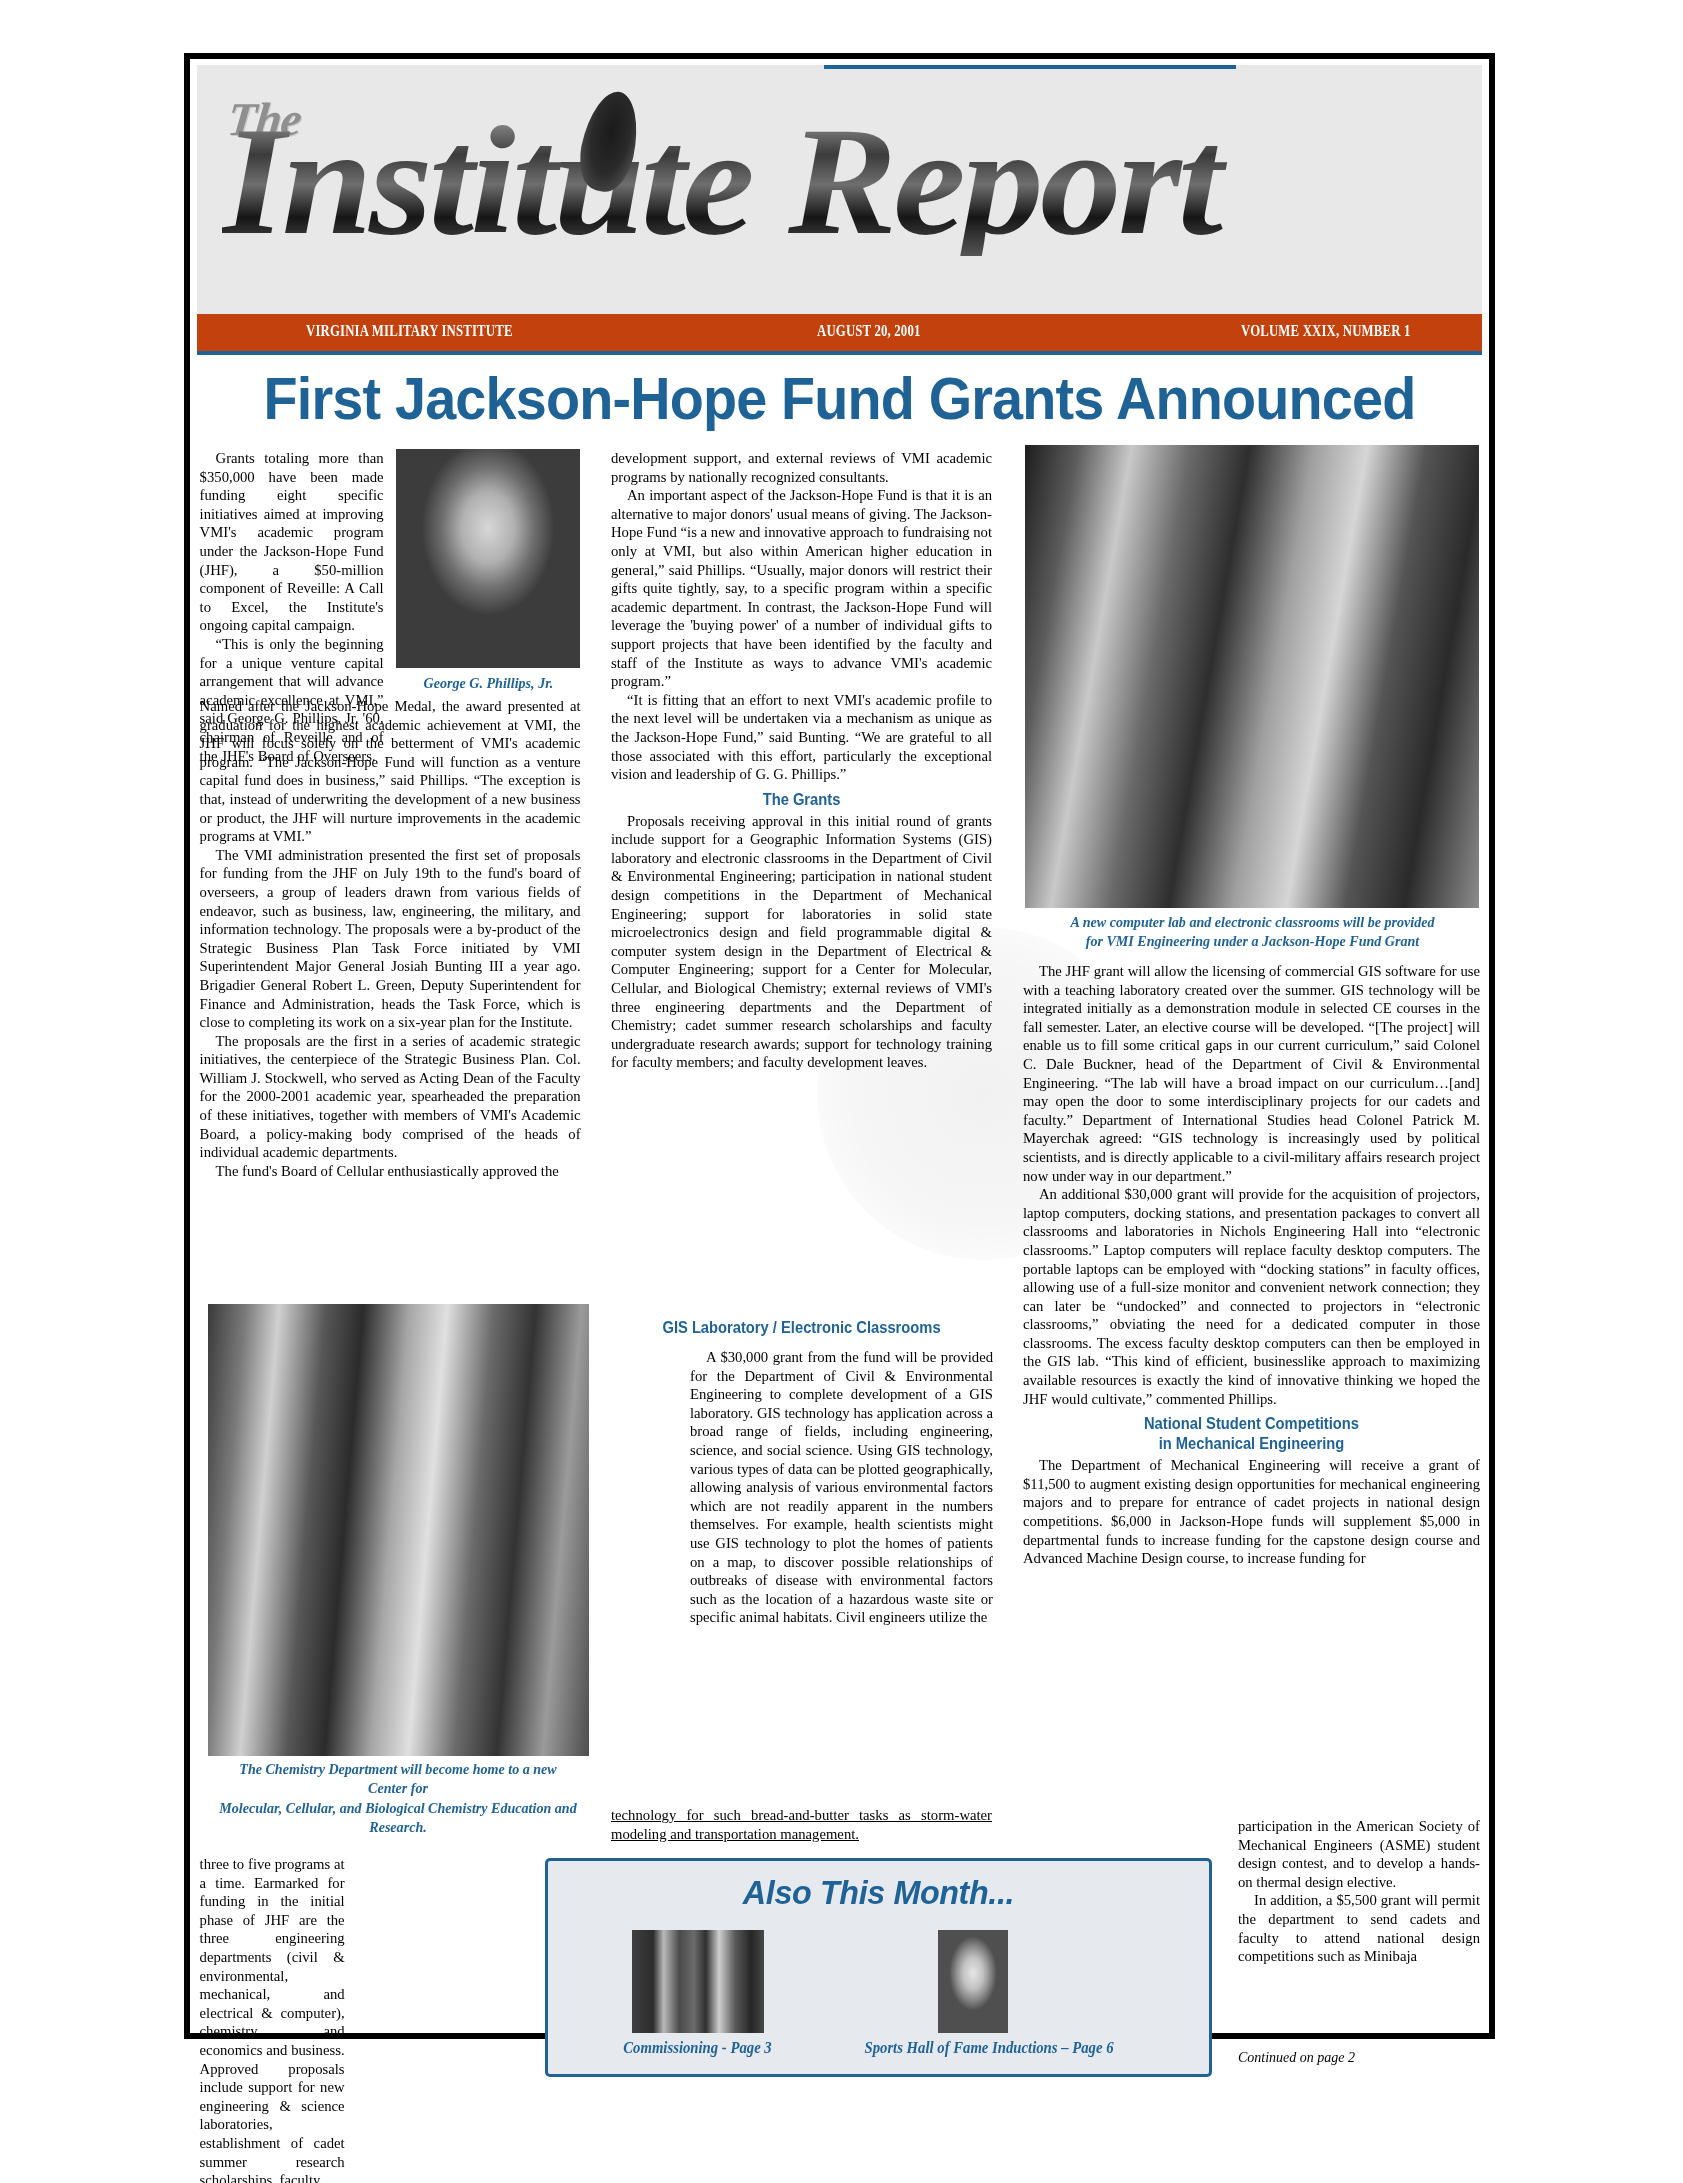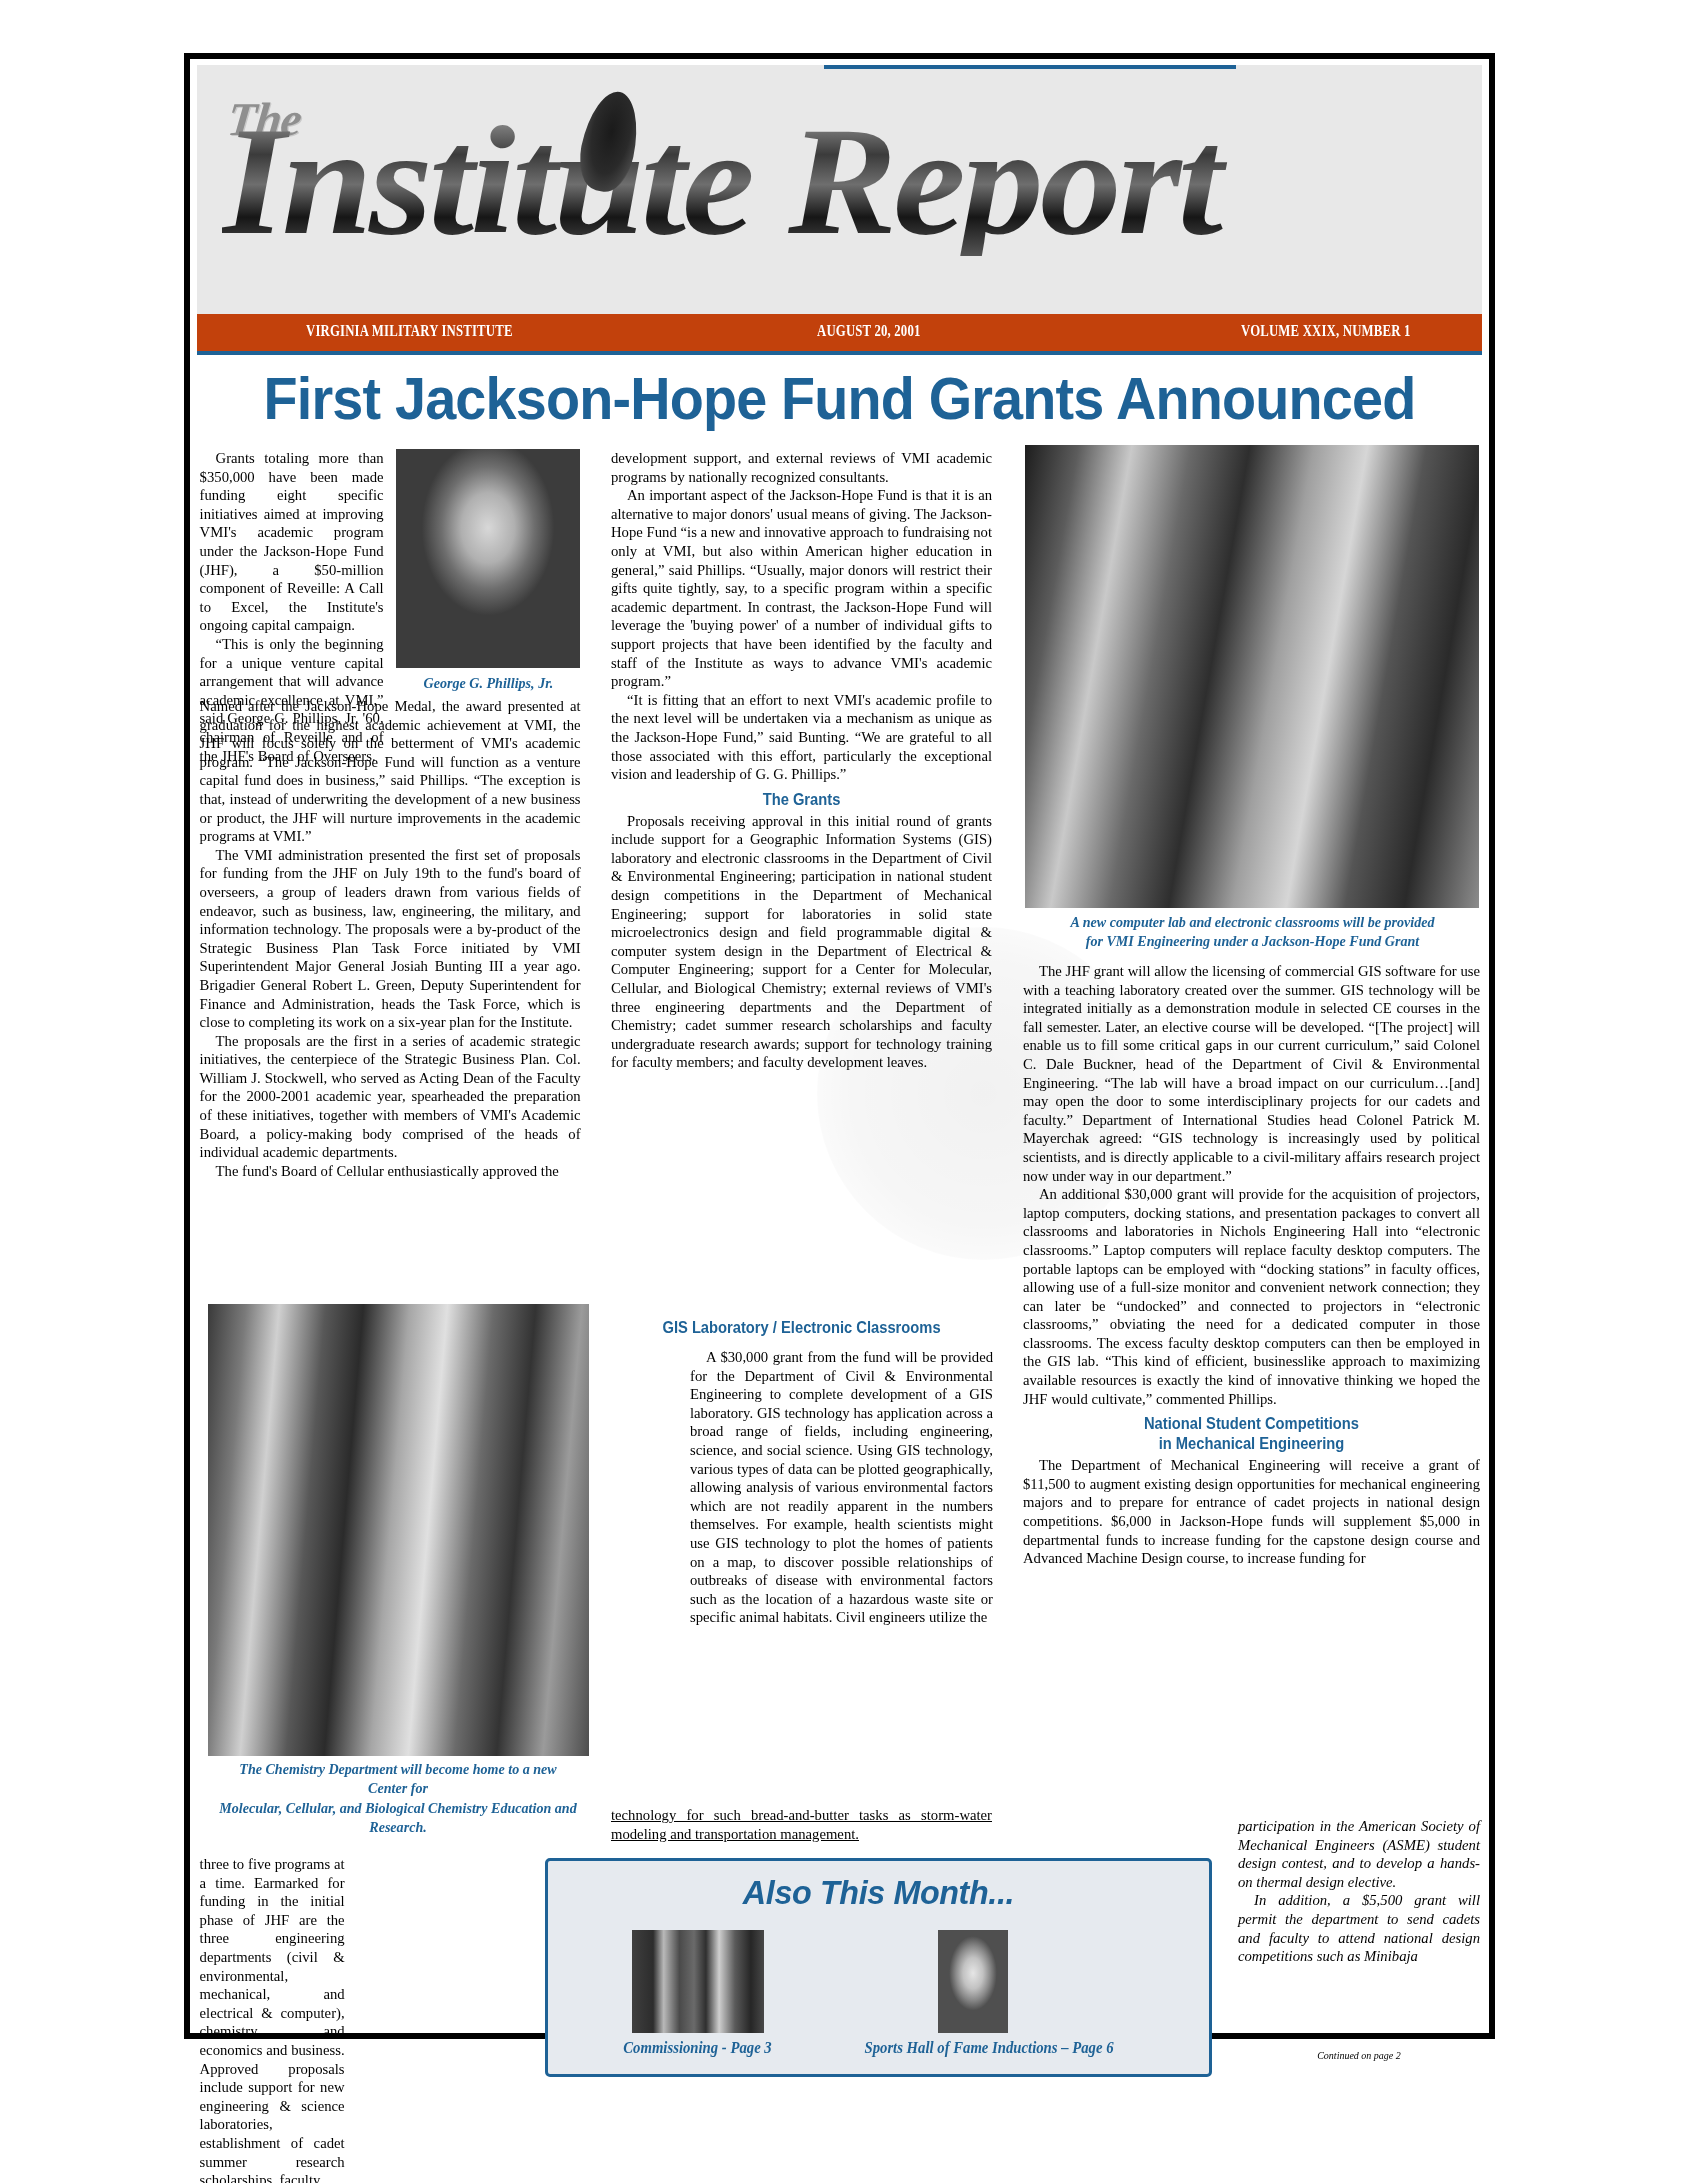--- a/index.html
+++ b/index.html
@@ -287,38 +287,38 @@
     <div class="body-col" style="left:833px;top:903px;width:457px;">
       <p>The JHF grant will allow the licensing of commercial GIS software for use with a teaching laboratory created over the summer.  GIS technology will be integrated initially as a demonstration module in selected CE courses in the fall semester.  Later, an elective course will be developed.  “[The project] will enable us to fill some critical gaps in our current curriculum,” said Colonel C. Dale Buckner, head of the Department of Civil &amp; Environmental Engineering.  “The lab will have a broad impact on our curriculum…[and] may open the door to some interdisciplinary projects for our cadets and faculty.”  Department of International Studies head Colonel Patrick M. Mayerchak agreed: “GIS technology is increasingly used by political scientists, and is directly applicable to a civil-military affairs research project now under way in our department.”</p>
       <p>An additional $30,000 grant will provide for the acquisition of projectors, laptop computers, docking stations, and presentation packages to convert all classrooms and laboratories in Nichols Engineering Hall into “electronic classrooms.”  Laptop computers will replace faculty desktop computers. The portable laptops can be employed with “docking stations” in faculty offices, allowing use of a full-size monitor and convenient network connection; they can later be “undocked” and connected to projectors in “electronic classrooms,” obviating the need for a dedicated computer in those classrooms.  The excess faculty desktop computers can then be employed in the GIS lab.  “This kind of efficient, businesslike approach to maximizing available resources is exactly the kind of innovative thinking we hoped the JHF would cultivate,” commented Phillips.</p>
       <p class="subhead">
         <span>National Student Competitions</span><br>
         <span>in Mechanical Engineering</span>
       </p>
       <p>The Department of Mechanical Engineering will receive a grant of $11,500 to augment existing design opportunities for mechanical engineering majors and to prepare for entrance of cadet projects in national design competitions.  $6,000 in Jackson-Hope funds will supplement $5,000 in departmental funds to increase funding for the capstone design course and Advanced Machine Design course, to increase funding for</p>
     </div>
 
-    <div class="body-col" style="left:1048px;top:1758px;width:242px;font-style:italic;">
+    <div class="body-col" style="left:1048px;top:1758px;width:242px;">
       <p class="noindent">participation in the American Society of Mechanical Engineers (ASME) student design contest, and to develop a hands-on thermal design elective.</p>
       <p>In addition, a $5,500 grant will permit the department to send cadets and faculty to attend national design competitions such as Minibaja</p>
     </div>
 
     <div id="also-box">
       <div id="also-title">Also This Month...</div>
 
       <div class="photo" style="left:84px;top:69px;width:132px;height:103px;">
         <div class="ph-commission"></div>
       </div>
       <div class="also-caption" style="left:40px;top:178px;width:219px;">Commissioning - Page 3</div>
 
       <div class="photo" style="left:390px;top:69px;width:70px;height:103px;">
         <div class="ph-headshot"></div>
       </div>
       <div class="also-caption" style="left:307px;top:178px;width:237px;">Sports Hall of Fame Inductions – Page 6</div>
     </div>
 
     <div style="position:absolute;left:1048px;top:1991px;width:242px;
                 font-family:'Liberation Serif',serif;font-style:italic;
-                font-size:10px;color:#000;text-align:center;">Continued on page 2</div>
+                font-size:14px;color:#000;text-align:left;">Continued on page 2</div>
 
   </div>
 </div>
 
 
 </body></html>

